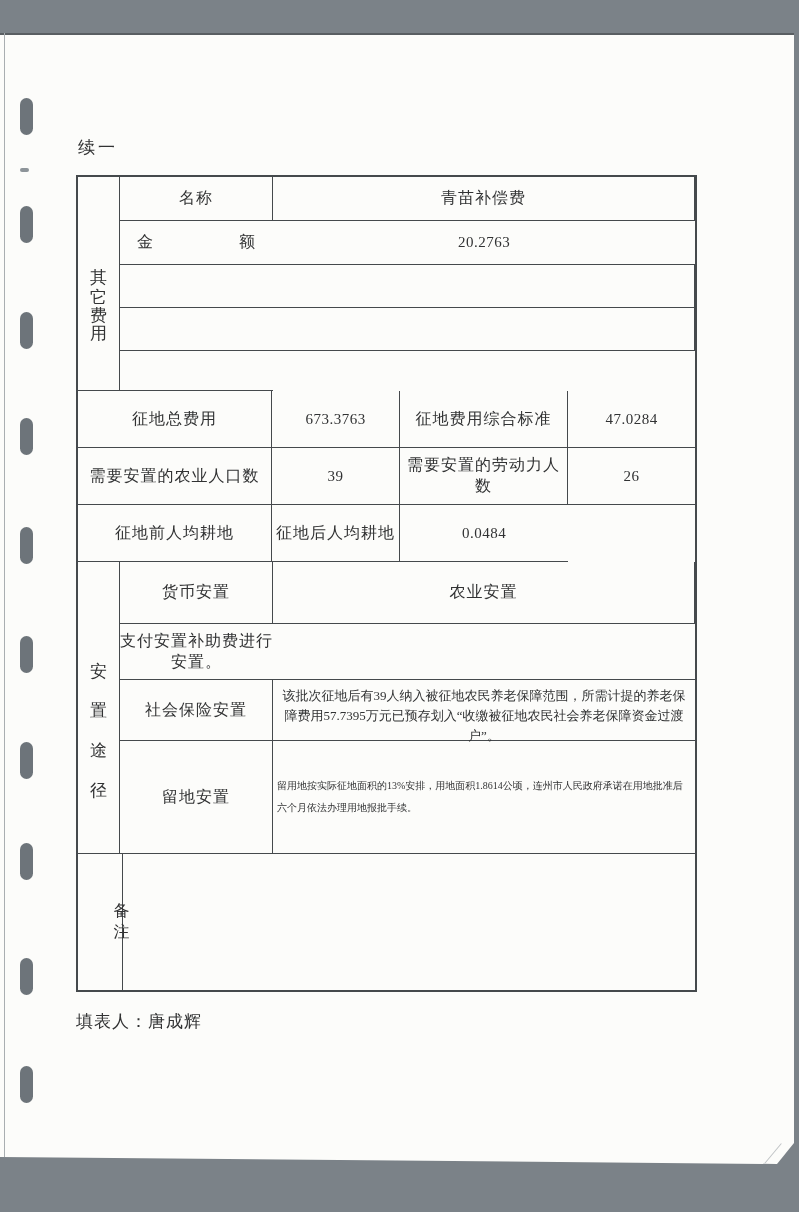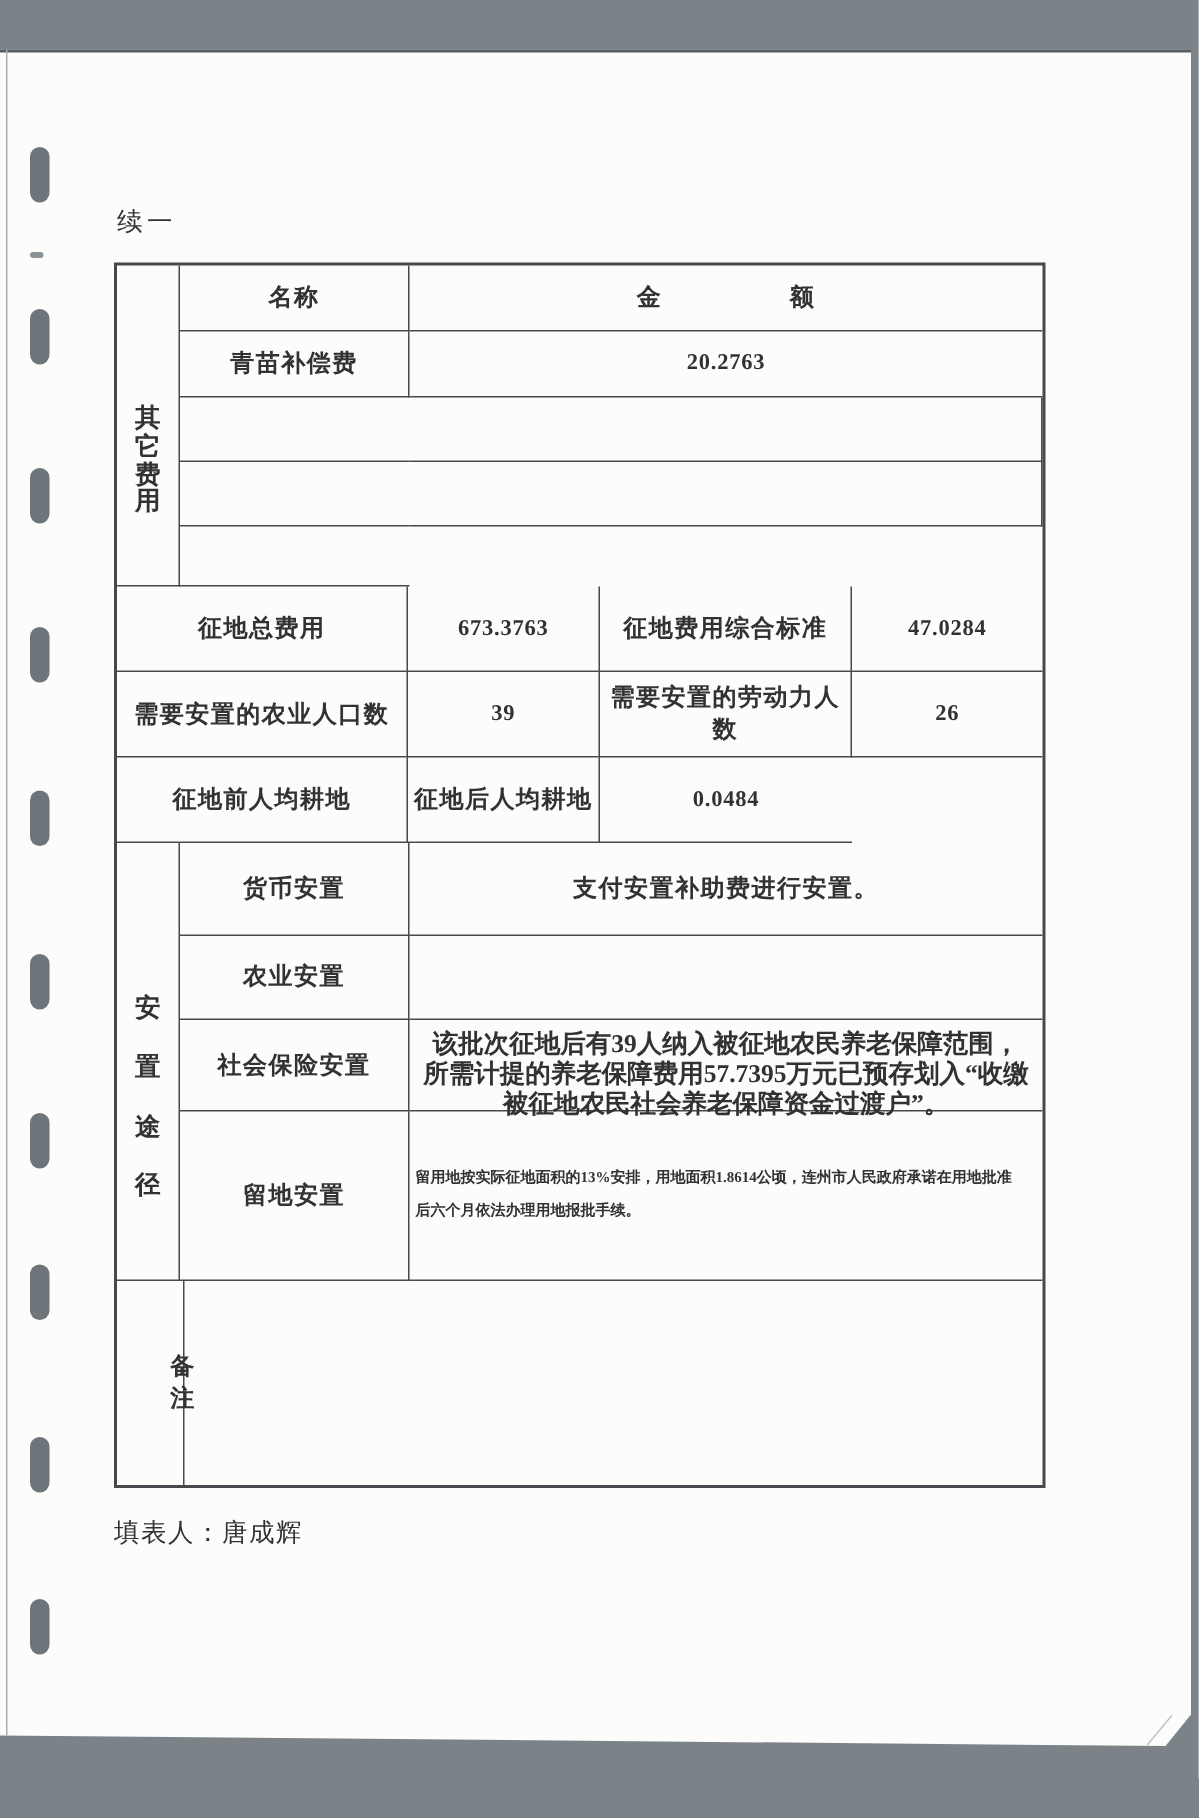--- a/index.html
+++ b/index.html
@@ -34,38 +34,38 @@
   .band{display:grid;}
   .band-a{grid-template-columns:42px 153px 1fr;grid-template-rows:44px 44px 43px 43px 40px;}
   .band-b{grid-template-columns:194px 128px 168px 1fr;grid-auto-rows:57px;}
   .band-c{grid-template-columns:42px 153px 1fr;grid-template-rows:62px 56px 61px 113px;}
   .band-d{grid-template-columns:42px 1fr;grid-auto-rows:136px;}
 
   .cell{
     border-right:1px solid var(--line);
     border-bottom:1px solid var(--line);
     display:flex;align-items:center;justify-content:center;
-    font-size:16px;letter-spacing:1px;text-align:center;font-weight:bold;
+    font-size:16px;letter-spacing:1px;text-align:center;
   }
   .last-col{border-right:none;}
   .band-d .cell{border-bottom:none;margin-left:44px;}
   .side-span-a{grid-row:1 / span 5;}
   .side-span-c{grid-row:1 / span 4;}
 
   .num{font-size:15px;letter-spacing:.5px;}
   .pre{white-space:pre;}
 
   
   .vwrap{display:flex;align-items:center;justify-content:center;}
   .vtext{writing-mode:vertical-lr;text-orientation:upright;font-size:17px;}
   .band-a .vtext{letter-spacing:19px;margin-bottom:-19px;}
   .band-c .vtext{letter-spacing:40px;margin-bottom:-40px;}
 
   .desc-center{font-size:16px;}
-  .desc-social{font-size:17px;line-height:20px;padding:2px 8px;letter-spacing:0;margin-top:11px;}
+  .desc-social{font-size:13px;line-height:20px;padding:2px 8px;letter-spacing:0;margin-top:11px;}
   .desc-land{font-size:10px;line-height:22px;padding:0 12px 0 4px;text-align:left;justify-content:flex-start;letter-spacing:0;}
 
   .footer-line{position:absolute;left:76px;top:977px;font-size:17px;letter-spacing:1px;text-align:center;}
 </style>
 </head>
 <body>
 
 <div id="screen">
 
   <div class="page">
@@ -74,23 +74,23 @@
 
     <div class="cont-label">续一</div>
 
     <div class="form">
 
       <div class="band band-a">
         <div class="cell side-span-a vwrap">
           <span class="vtext">其它费用</span>
         </div>
         <div class="cell">名称</div>
+        <div class="cell">青苗补偿费</div>
+
         <div class="cell last-col pre">金　　　　　额</div>
-
-        <div class="cell">青苗补偿费</div>
         <div class="cell last-col num">20.2763</div>
 
         <div class="cell last-col num"></div>
 
         <div class="cell"></div>
         <div class="cell last-col num"></div>
 
         <div class="cell"></div>
         <div class="cell last-col num"></div>
       </div>
@@ -110,23 +110,23 @@
         <div class="cell">征地后人均耕地</div>
         <div class="cell last-col num">0.0484</div>
       </div>
 
       <div class="band band-c">
         <div class="cell side-span-c vwrap">
           <span class="vtext">安置途径</span>
         </div>
 
         <div class="cell">货币安置</div>
+        <div class="cell">农业安置</div>
+
         <div class="cell last-col desc-center">支付安置补助费进行安置。</div>
-
-        <div class="cell">农业安置</div>
         <div class="cell last-col"></div>
 
         <div class="cell">社会保险安置</div>
         <div class="cell last-col desc-social">该批次征地后有39人纳入被征地农民养老保障范围，所需计提的养老保障费用57.7395万元已预存划入“收缴被征地农民社会养老保障资金过渡户”。</div>
 
         <div class="cell">留地安置</div>
         <div class="cell last-col desc-land">留用地按实际征地面积的13%安排，用地面积1.8614公顷，连州市人民政府承诺在用地批准后六个月依法办理用地报批手续。</div>
       </div>
 
       <div class="band band-d">

